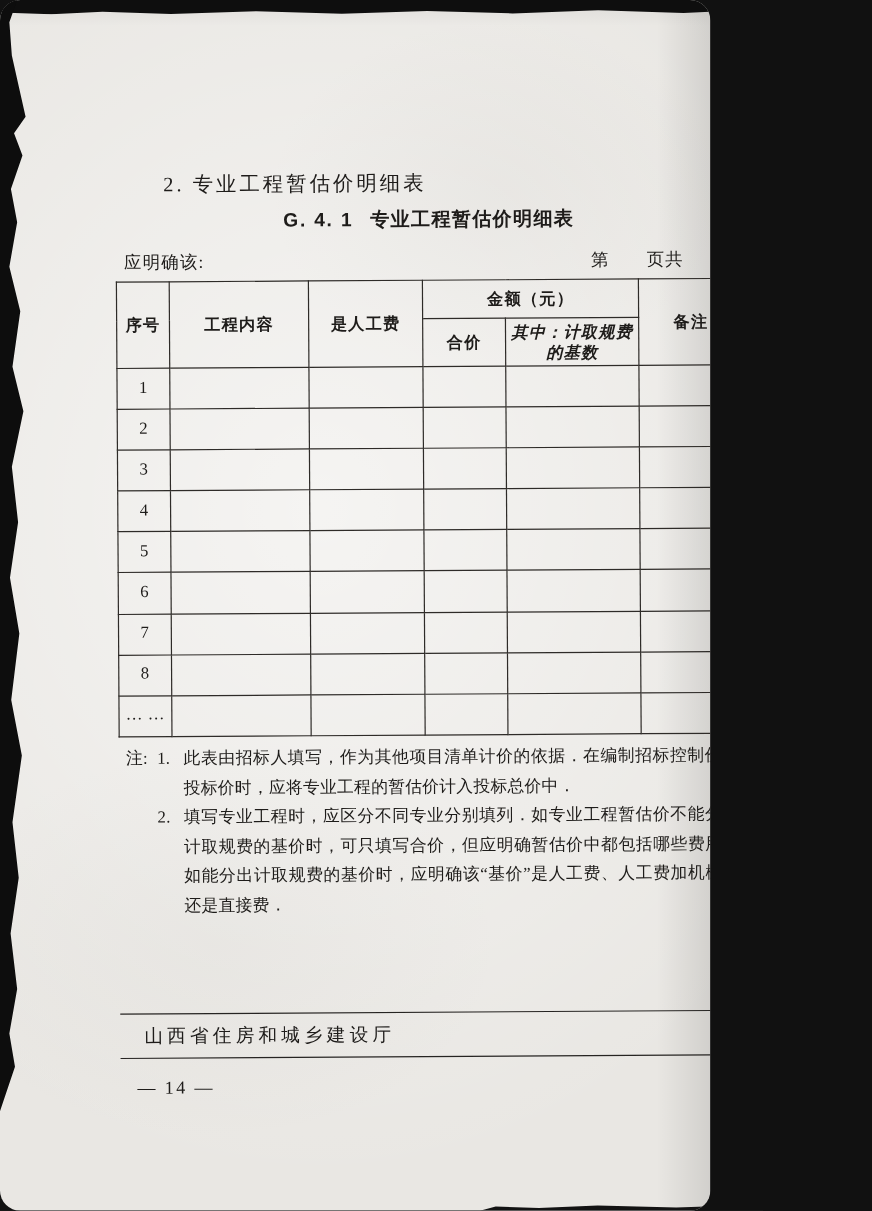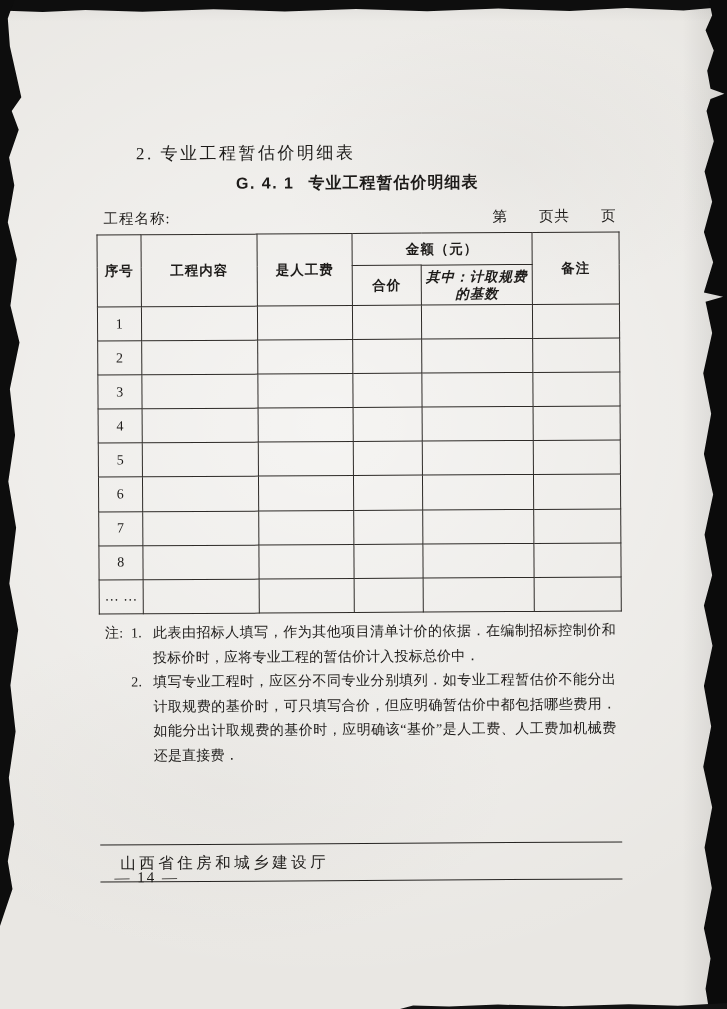--- a/index.html
+++ b/index.html
@@ -1,26 +1,27 @@
 <!DOCTYPE html>
 <html><head>
 <meta charset="utf-8">
 <style>
   html,body{margin:0;padding:0;background:#111;}
   .page{
-    position:relative;width:727px;height:1009px;overflow:hidden;
+    position:relative;width:592px;height:1009px;overflow:hidden;
     background:
       linear-gradient(180deg, rgba(0,0,0,0.06) 0px, rgba(0,0,0,0.0) 22px),
       linear-gradient(270deg, rgba(0,0,0,0.10) 0px, rgba(0,0,0,0.0) 45px),
       radial-gradient(120% 80% at 45% 42%, rgba(255,255,255,0.55), rgba(255,255,255,0) 70%),
       radial-gradient(40% 18% at 70% 16%, rgba(160,156,148,0.10), rgba(160,156,148,0) 80%),
       radial-gradient(50% 20% at 30% 78%, rgba(160,156,148,0.08), rgba(160,156,148,0) 80%),
       #e9e7e3;
     font-family:"Liberation Serif","DejaVu Serif",serif;
     color:#1e1c1a;
+    border-radius:17px;
   }
   .content{position:absolute;inset:0;transform:rotate(-0.35deg);transform-origin:360px 480px;}
 
   .title{
     position:absolute;left:138px;top:141px;margin:0;
     font-size:17px;font-weight:normal;letter-spacing:2.5px;
   }
   .subtitle{
     position:absolute;left:98px;top:173px;width:522px;margin:0;text-align:center;
     font-family:"Liberation Sans","DejaVu Sans",sans-serif;
@@ -65,21 +66,21 @@
   .footer{position:absolute;left:98px;top:843px;width:522px;}
   .footer-rule{border-top:1.6px solid #262422;width:100%;}
   .footer-row{
     display:flex;justify-content:space-between;align-items:center;
     padding:7px 20px 7px 20px;height:22px;font-size:15.5px;
   }
   .footer-issuer{letter-spacing:3.5px;}
   .footer-date{letter-spacing:1px;}
 
   .page-number{
-    position:absolute;left:112px;top:868px;font-size:15px;letter-spacing:2px;text-align:center;
+    position:absolute;left:112px;top:898px;font-size:15px;letter-spacing:2px;text-align:center;
   }
 
   
   .edge{position:absolute;pointer-events:none;}
   .edge-top{
     left:0;top:0;width:712px;height:13px;background:#0e0e0e;
     clip-path:polygon(0 0,100% 0,100% 62%,96% 80%,88% 62%,80% 84%,70% 66%,60% 86%,50% 70%,40% 88%,30% 72%,20% 90%,12% 76%,6% 92%,0 80%);
   }
   .edge-left{
     left:0;top:0;width:26px;height:926px;background:#0d0d0d;
@@ -100,21 +101,21 @@
 <div class="page">
   <div class="content">
 
     <h1 class="title">2. 专业工程暂估价明细表</h1>
 
     <h2 class="subtitle">
       <span class="code">G. 4. 1</span><span>专业工程暂估价明细表</span>
     </h2>
 
     <div class="meta-row">
-      <span class="left">工程名称:</span>
+      <span class="left">应明确该:</span>
       <span class="right">第　　页共　　页</span>
     </div>
 
     <table class="form-table">
       <colgroup>
         <col style="width:44px">
           <col style="width:116px">
           <col style="width:95px">
         <col style="width:69px">
           <col style="width:111px">

